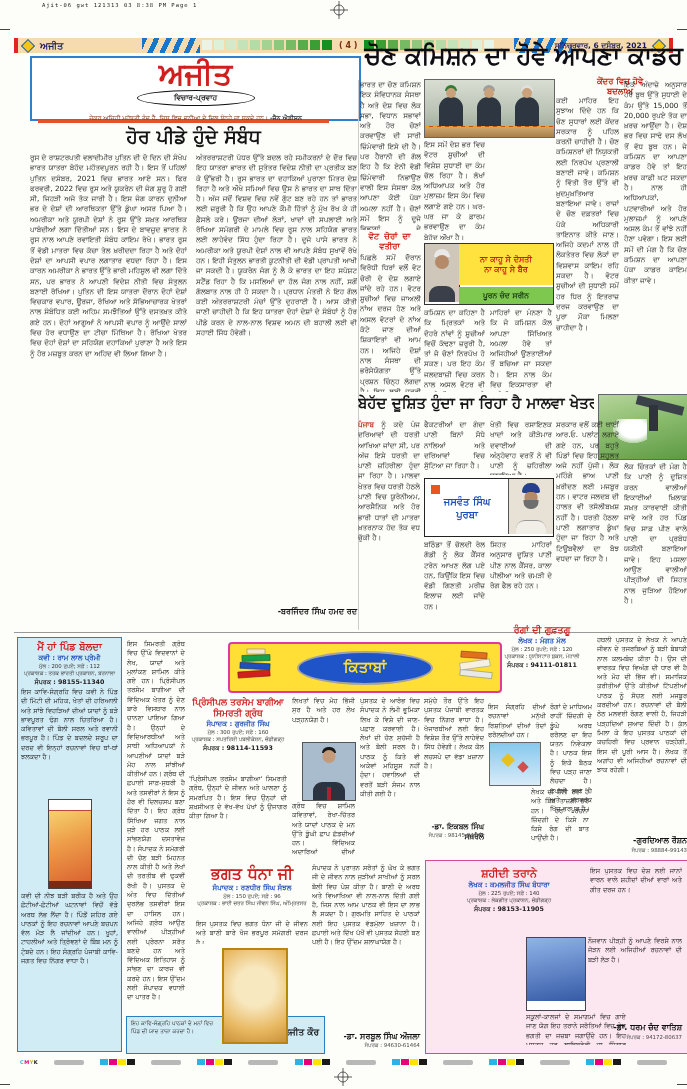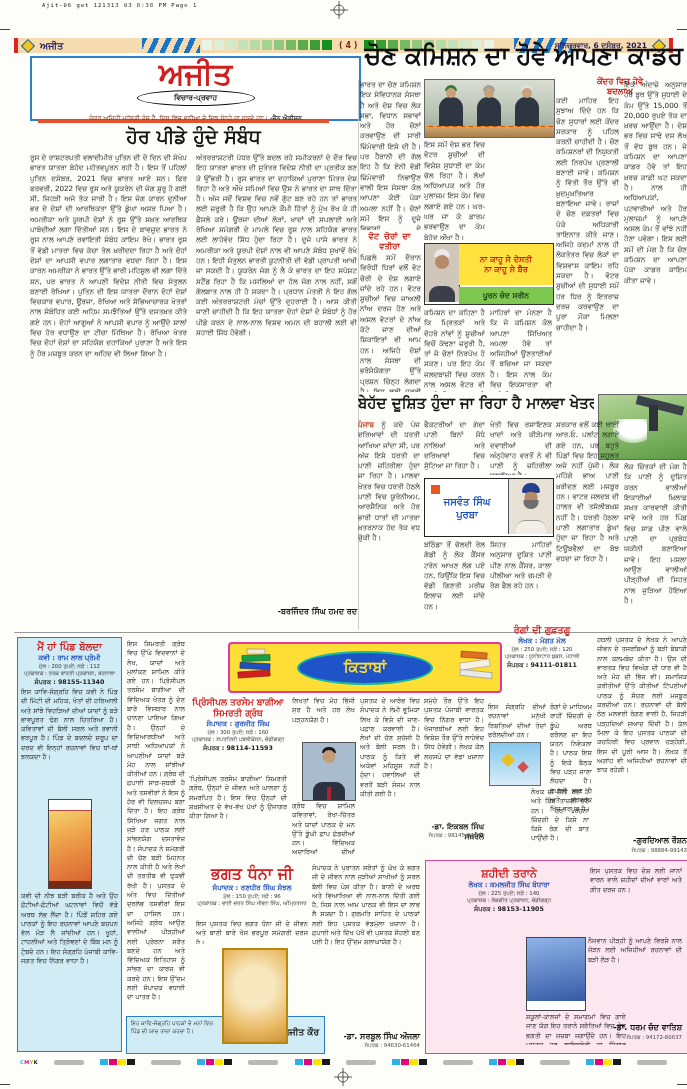--- a/index.html
+++ b/index.html
@@ -92,21 +92,21 @@
   .pinkbox{background:#fce6f0;border:1.6px solid #d84a90;}
   .rv-title{font-weight:bold;color:#d01f1f;text-align:center;}
   .rv-author{font-size:7px;font-weight:bold;color:#1d4fb8;text-align:center;margin-top:1px;}
   .rv-meta{font-size:5.4px;line-height:7px;color:#333;text-align:center;white-space:pre-line;margin-top:1px;}
   .rv-contact{font-size:6.3px;font-weight:bold;color:#222;text-align:center;margin-top:1px;}
   .reviewer{font-size:8px;font-weight:bold;color:#111;text-align:right;}
   .rev-phone{font-size:5.4px;color:#444;text-align:right;}
   
   #banner{left:228px;top:642px;width:270px;height:47px;background:#ffdf35;border:2.2px solid #e03a9e;border-radius:4px;}
   #banner-oval{position:absolute;left:50%;top:50%;transform:translate(-50%,-50%);width:132px;height:30px;
-               background:#1f53c8;border-radius:50%;border:2px solid #14b8a6;
+               background:#1f53c8;border-radius:50%;border:2px solid #a3a3a3;
                color:#ffdf35;font-size:15px;font-weight:bold;text-align:center;line-height:28px;}
   .bookstack{position:absolute;top:3px;}
   
   .cover1{background:linear-gradient(160deg,#f6e27a 0%,#ee9f4a 45%,#d85c2e 100%);border:0.8px solid #444;}
   .cover1 .cb-top{position:absolute;top:0;left:0;right:0;height:10px;background:#fff;border-bottom:0.5px solid #b44;}
   .cover1 .cb-bot{position:absolute;bottom:0;left:0;right:0;height:7px;background:#7a2a12;}
   .cover-bhagat{background:radial-gradient(circle at 50% 40%,#f8e8c0 0 30%,#e8b860 70%,#c8903a 100%);border:2px solid #b8860b;}
   .cover-blue{background:linear-gradient(170deg,#8fb4e8,#2c4f9e);border:0.8px solid #445;}
   .cover-blue .cb-bot{position:absolute;bottom:0;left:0;right:0;height:9px;background:#fff;}
   

